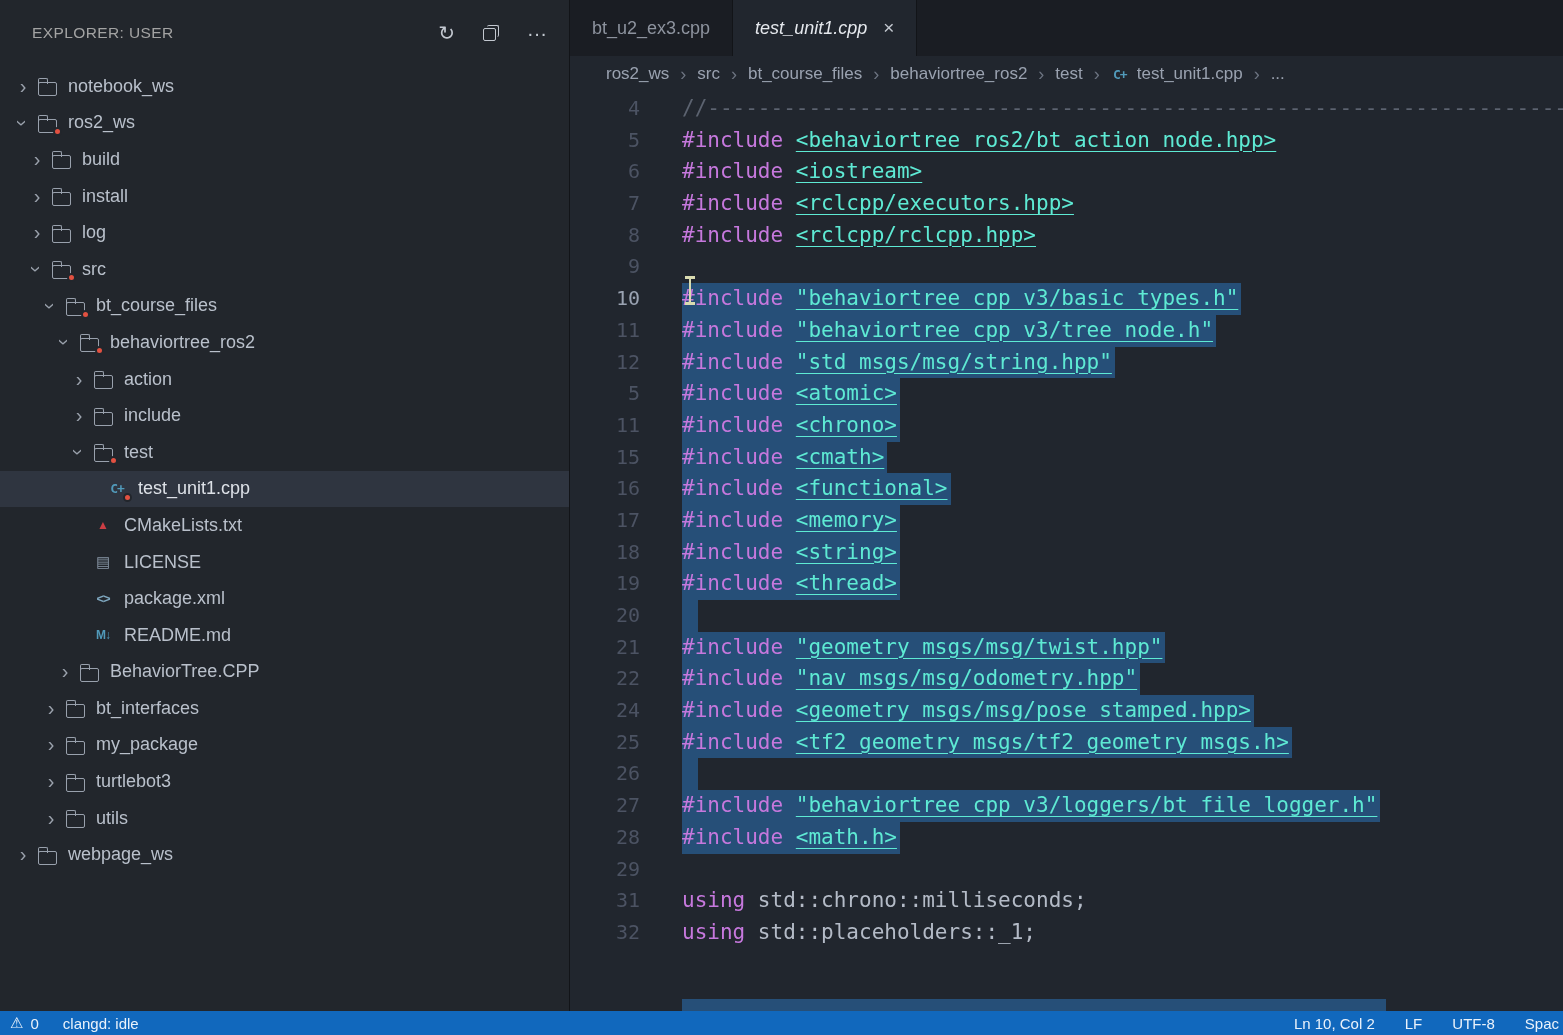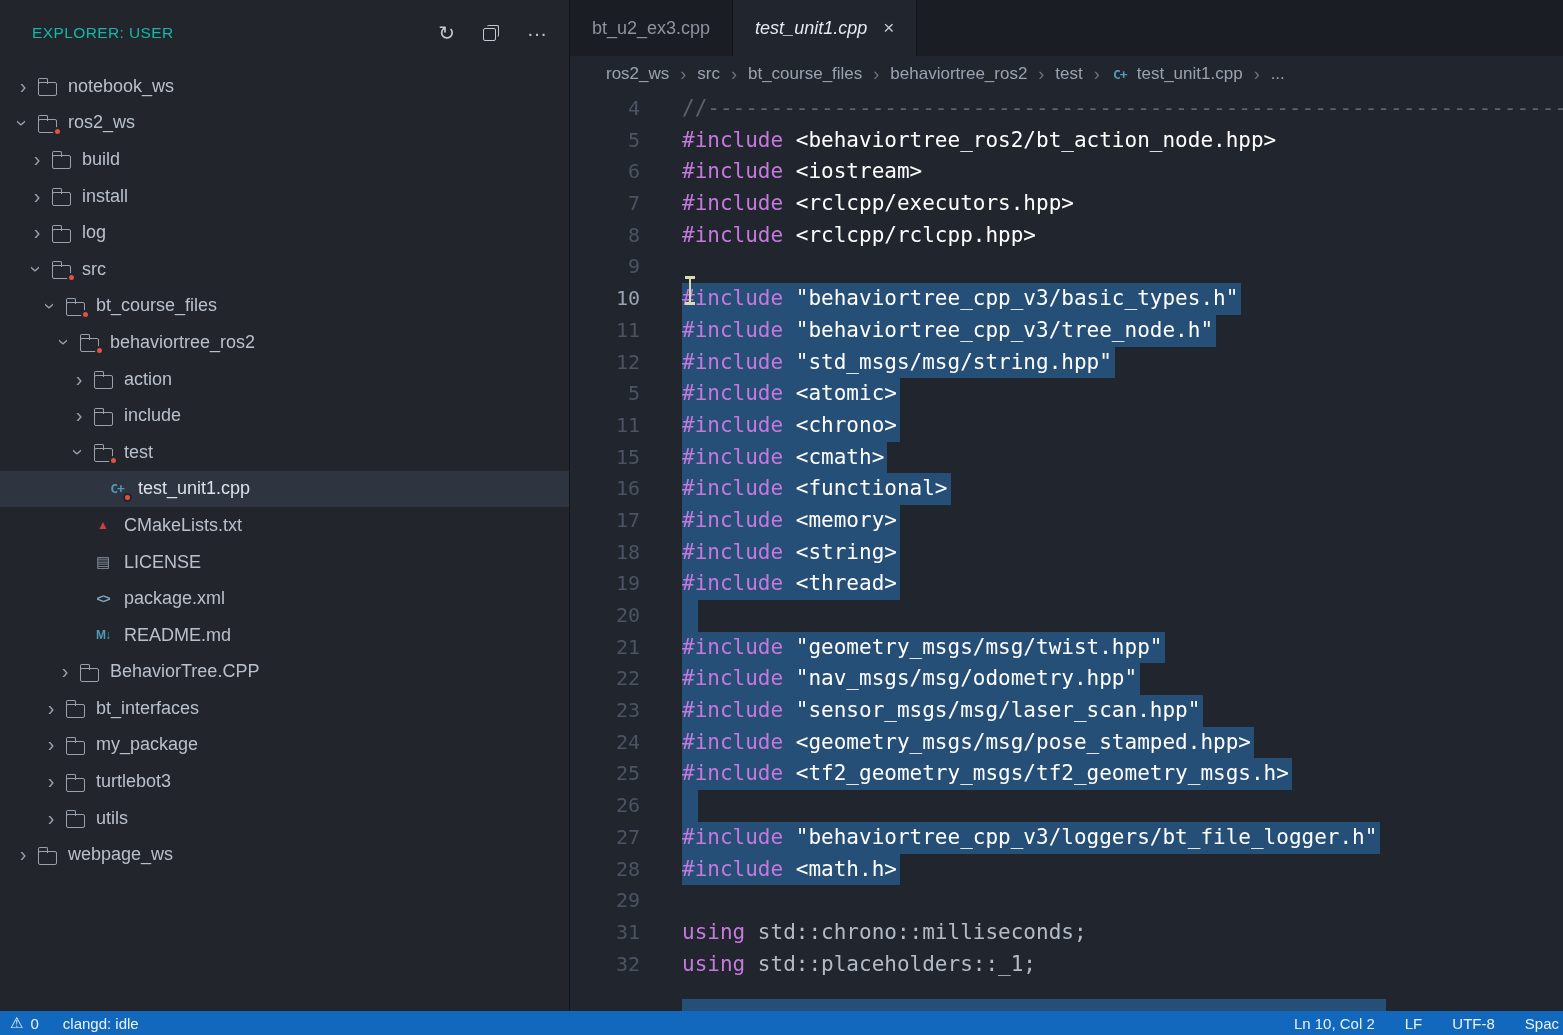--- a/index.html
+++ b/index.html
@@ -4,21 +4,21 @@
 <style>
   *{margin:0;padding:0;box-sizing:border-box}
   html,body{width:1563px;height:1035px;overflow:hidden;background:#1a1d22}
   body{font-family:"Liberation Sans",sans-serif;color:#abb2bf}
   .app{width:1563px;height:1035px;display:flex;flex-direction:column}
   .main{flex:1;display:flex;min-height:0}
 
   
   .sidebar{flex:0 0 570px;width:570px;background:var(--sidebar-bg,#22262c);border-right:1px solid #121418;display:flex;flex-direction:column;min-height:0}
   .sidebar-header{height:66px;flex:0 0 66px;display:flex;align-items:center;justify-content:space-between;padding:0 22px 0 32px}
-  .sb-title{font-size:15.5px;color:#14b8a6;letter-spacing:.4px;white-space:nowrap}
+  .sb-title{font-size:15.5px;color:#a3a3a3;letter-spacing:.4px;white-space:nowrap}
   .sb-actions{display:flex;align-items:center;gap:28px}
   .sb-icon{color:#c3c8d0;font-size:20px;line-height:1;cursor:pointer}
   .collapse-box{width:16px;height:16px;position:relative;display:inline-block}
   .collapse-box::before{content:"";position:absolute;left:0;bottom:0;width:11px;height:11px;border:1.5px solid #c3c8d0;border-radius:2px}
   .collapse-box::after{content:"";position:absolute;right:0;top:0;width:11px;height:11px;border-top:1.5px solid #c3c8d0;border-right:1.5px solid #c3c8d0;border-radius:2px}
   .tree{flex:1;overflow:hidden;font-size:18px;color:#b9c0cb;padding-top:2px}
   .trow{height:36.6px;display:flex;align-items:center;cursor:pointer;white-space:nowrap}
   .trow.selected{background:#2f3540}
   .trow.selected .tlabel{color:#dde1e7}
   .chev{flex:0 0 26px;width:26px;height:20px;display:inline-flex;align-items:center;justify-content:center;color:#9ba2ad;font-size:20px}
@@ -44,21 +44,21 @@
   .bc-item{display:inline-flex;align-items:center;gap:8px;cursor:pointer}
   .bc-ic{flex:0 0 18px;width:18px;margin-right:0}
 
   .code{flex:1;position:relative;overflow:hidden;background:var(--editor-bg,#21262e);font-family:"DejaVu Sans Mono",monospace;font-size:21px;line-height:31.7px;padding-top:1px}
   .cline{display:flex;height:31.7px;white-space:pre;position:relative;z-index:1}
   .ln{flex:0 0 70px;width:70px;text-align:right;color:#4c5363;font-size:20px}
   .ln.active{color:#9aa3b2}
   .lt{margin-left:42px;display:inline-block}
   .lt.sel{background:var(--selection,#264f78);padding-right:3px}
   .tk-kw{color:#c678dd}
-  .tk-inc,.tk-str{color:#ffffff;text-underline-offset:4px;text-decoration-thickness:1px}
+  .tk-inc,.tk-str{color:#5eead4;text-decoration:underline;text-underline-offset:4px;text-decoration-thickness:1px}
   .tk-plain{color:#b4bbc7}
   .tk-comment{color:#5c6370}
   .tail-sel{position:absolute;left:112px;bottom:0;width:704px;height:12px;background:var(--selection,#264f78);z-index:0}
   .mouse-ibeam{position:absolute;left:114px;top:184px;width:12px;height:29px;z-index:5;pointer-events:none}
   .mouse-ibeam i{position:absolute;left:4.6px;top:2px;width:2.6px;height:25px;background:#d9dbb0;display:block}
   .mouse-ibeam::before,.mouse-ibeam::after{content:"";position:absolute;left:1px;width:10px;height:2.6px;background:#d9dbb0}
   .mouse-ibeam::before{top:0}
   .mouse-ibeam::after{bottom:0}
 
   
@@ -263,21 +263,20 @@
           <div class="cline"><span class="ln">5</span><span class="lt sel"><span class="tk-kw">#include </span><span class="tk-inc">&lt;atomic&gt;</span></span></div>
           <div class="cline"><span class="ln">11</span><span class="lt sel"><span class="tk-kw">#include </span><span class="tk-inc">&lt;chrono&gt;</span></span></div>
           <div class="cline"><span class="ln">15</span><span class="lt sel"><span class="tk-kw">#include </span><span class="tk-inc">&lt;cmath&gt;</span></span></div>
           <div class="cline"><span class="ln">16</span><span class="lt sel"><span class="tk-kw">#include </span><span class="tk-inc">&lt;functional&gt;</span></span></div>
           <div class="cline"><span class="ln">17</span><span class="lt sel"><span class="tk-kw">#include </span><span class="tk-inc">&lt;memory&gt;</span></span></div>
           <div class="cline"><span class="ln">18</span><span class="lt sel"><span class="tk-kw">#include </span><span class="tk-inc">&lt;string&gt;</span></span></div>
           <div class="cline"><span class="ln">19</span><span class="lt sel"><span class="tk-kw">#include </span><span class="tk-inc">&lt;thread&gt;</span></span></div>
           <div class="cline"><span class="ln">20</span><span class="lt sel">&nbsp;</span></div>
           <div class="cline"><span class="ln">21</span><span class="lt sel"><span class="tk-kw">#include </span><span class="tk-str">"geometry_msgs/msg/twist.hpp"</span></span></div>
           <div class="cline"><span class="ln">22</span><span class="lt sel"><span class="tk-kw">#include </span><span class="tk-str">"nav_msgs/msg/odometry.hpp"</span></span></div>
-          <div class="cline"><span class="ln">23</span><span class="lt sel"><span class="tk-kw">#include </span><span class="tk-str">"sensor_msgs/msg/laser_scan.hpp"</span></span></div>
           <div class="cline"><span class="ln">24</span><span class="lt sel"><span class="tk-kw">#include </span><span class="tk-inc">&lt;geometry_msgs/msg/pose_stamped.hpp&gt;</span></span></div>
           <div class="cline"><span class="ln">25</span><span class="lt sel"><span class="tk-kw">#include </span><span class="tk-inc">&lt;tf2_geometry_msgs/tf2_geometry_msgs.h&gt;</span></span></div>
           <div class="cline"><span class="ln">26</span><span class="lt sel">&nbsp;</span></div>
           <div class="cline"><span class="ln">27</span><span class="lt sel"><span class="tk-kw">#include </span><span class="tk-str">"behaviortree_cpp_v3/loggers/bt_file_logger.h"</span></span></div>
           <div class="cline"><span class="ln">28</span><span class="lt sel"><span class="tk-kw">#include </span><span class="tk-inc">&lt;math.h&gt;</span></span></div>
           <div class="cline"><span class="ln">29</span><span class="lt"></span></div>
           <div class="cline"><span class="ln">31</span><span class="lt"><span class="tk-kw">using </span><span class="tk-plain">std::chrono::milliseconds;</span></span></div>
           <div class="cline"><span class="ln">32</span><span class="lt"><span class="tk-kw">using </span><span class="tk-plain">std::placeholders::_1;</span></span></div>
         </div>
     </section>

